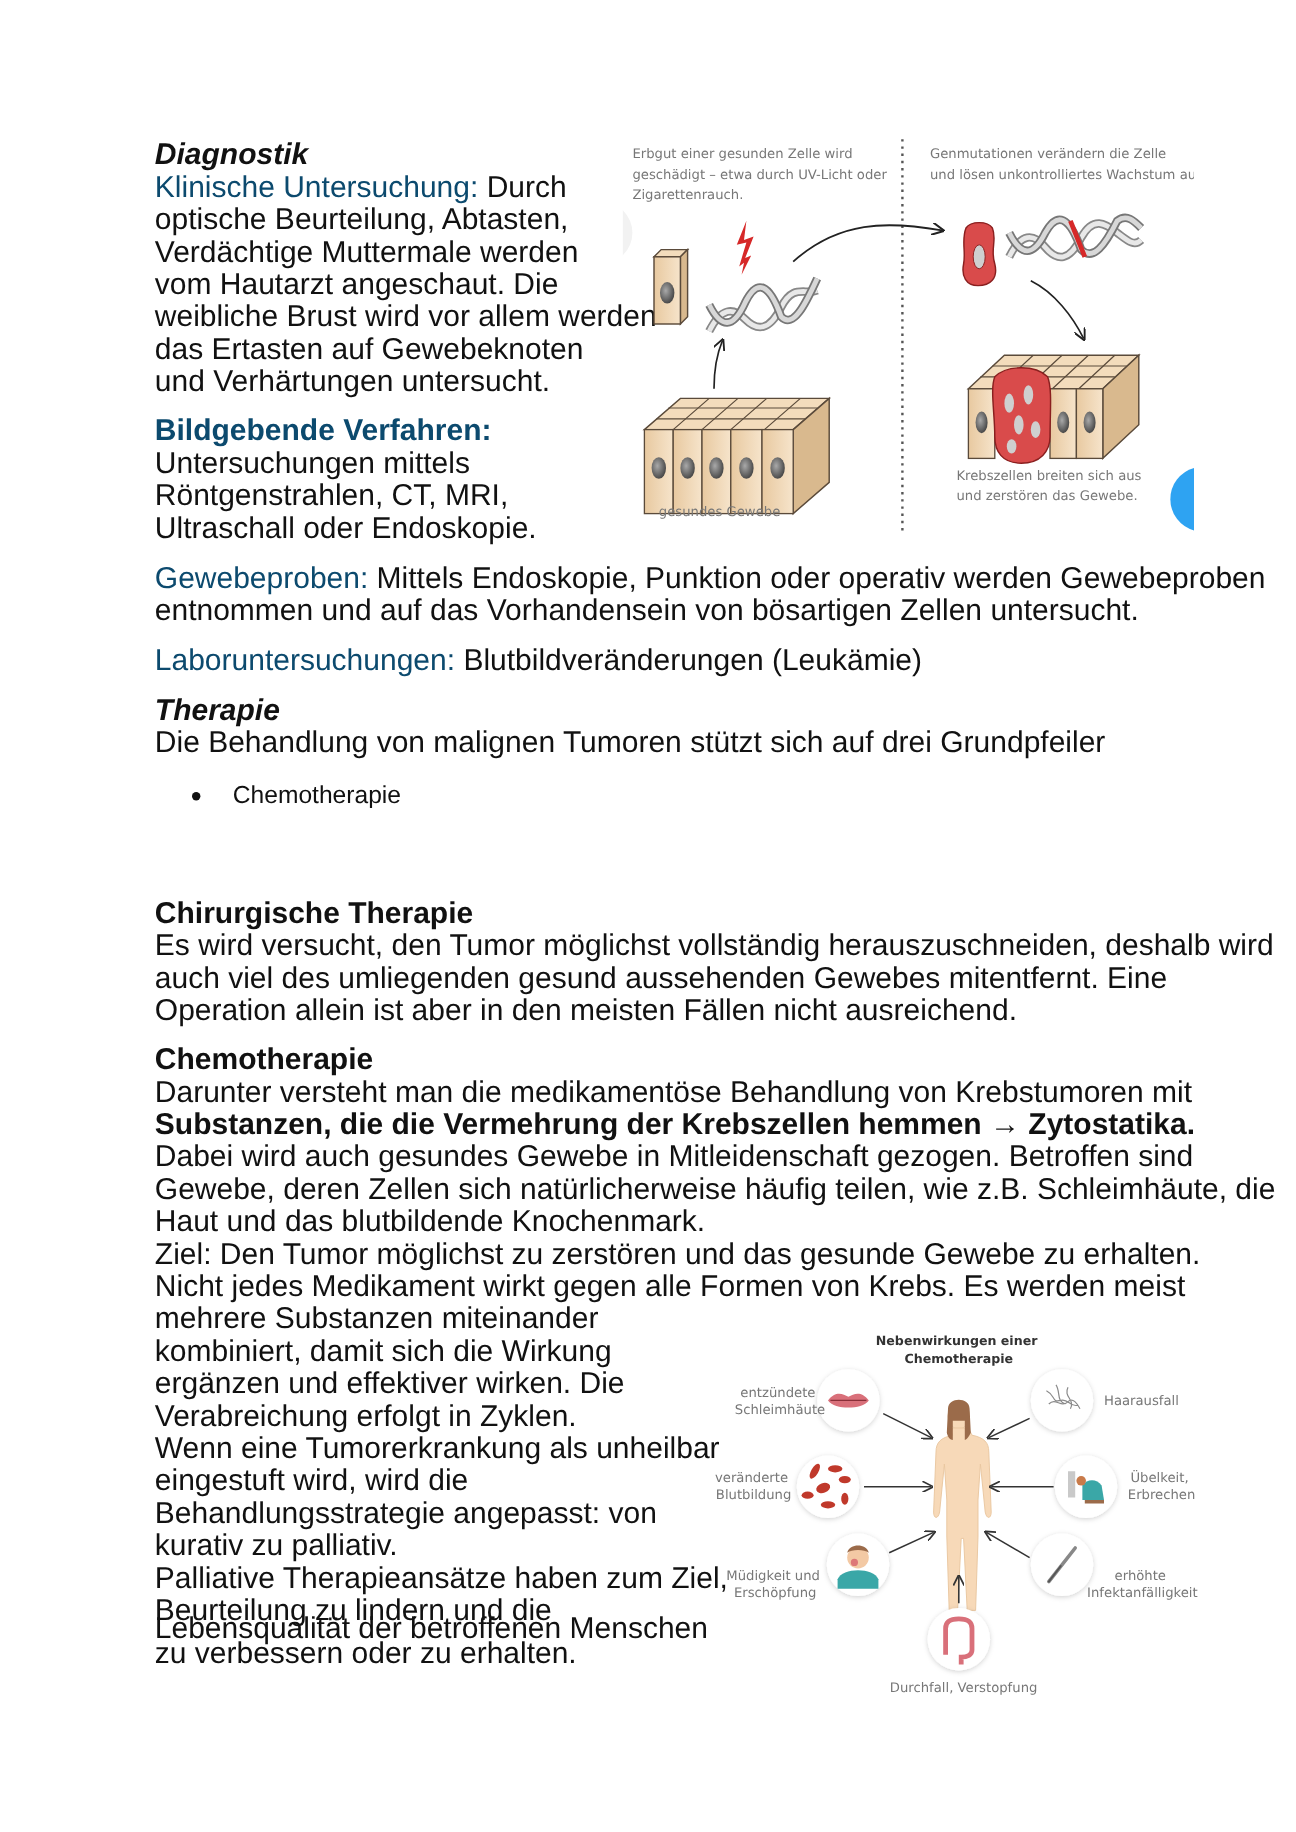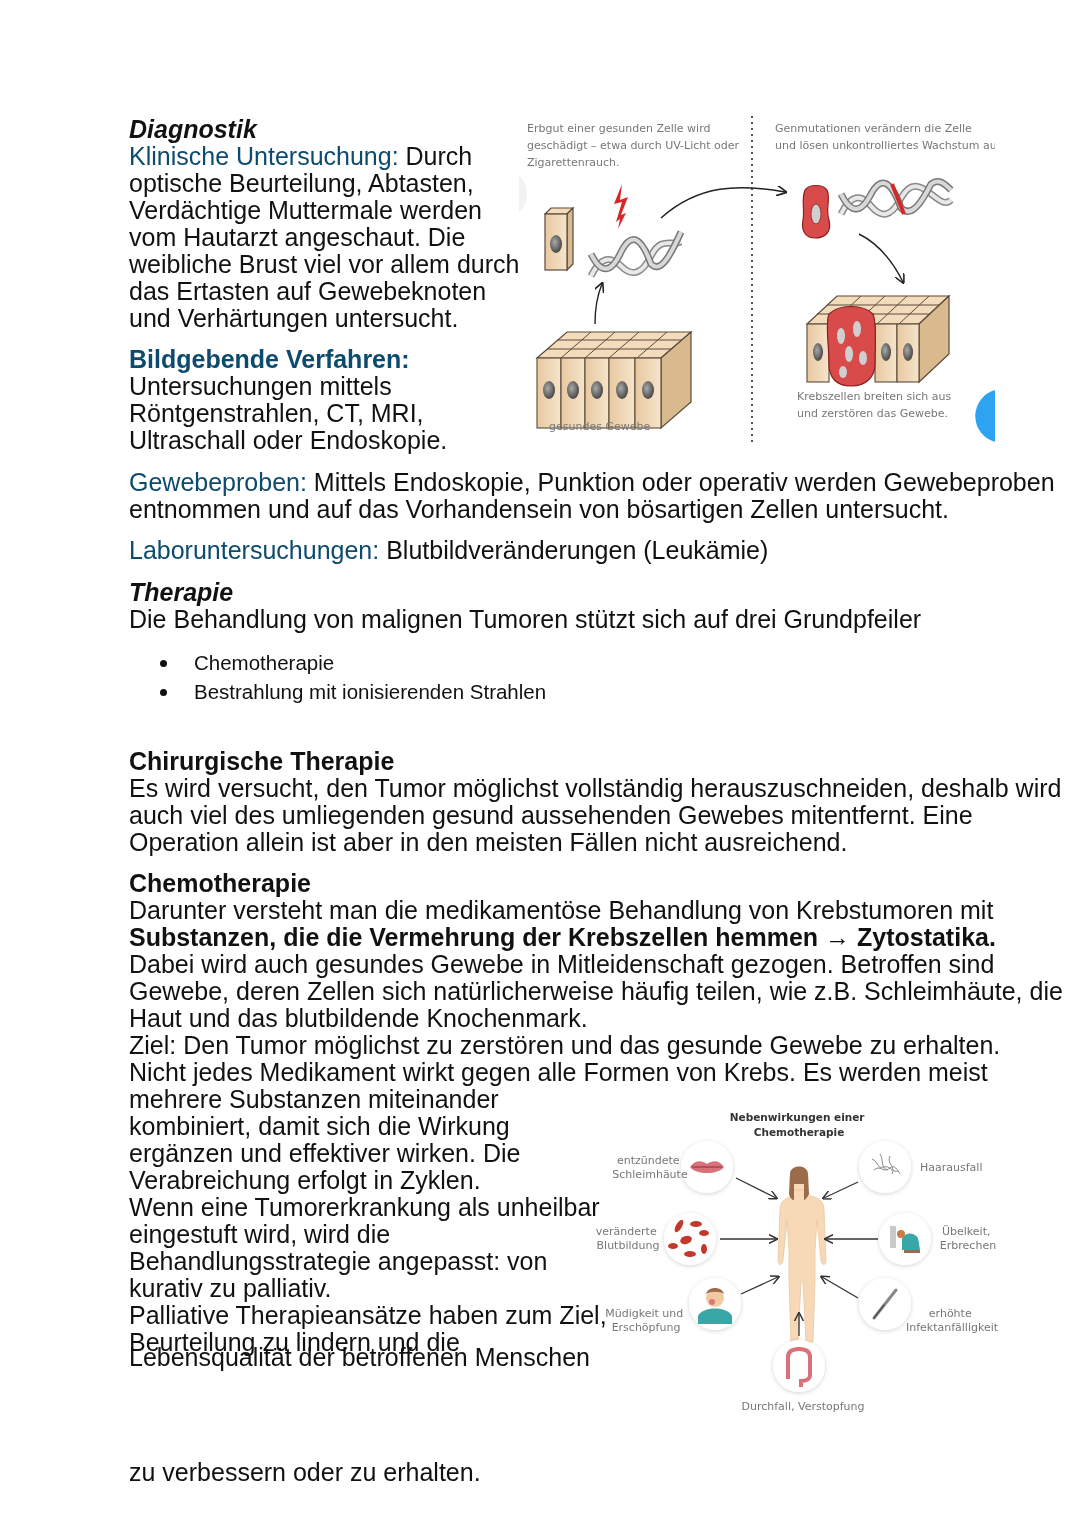--- a/index.html
+++ b/index.html
@@ -21,21 +21,21 @@
 <body>
 
 <div class="t h-it" style="top:116px;">Diagnostik</div>
 
 <div class="t" style="top:143px;">
   <span class="blue">Klinische Untersuchung:</span><span> Durch</span>
 </div>
 <div class="t" style="top:170px;">optische Beurteilung, Abtasten,</div>
 <div class="t" style="top:197px;">Verdächtige Muttermale werden</div>
 <div class="t" style="top:224px;">vom Hautarzt angeschaut. Die</div>
-<div class="t" style="top:251px;">weibliche Brust viel vor allem durch</div>
+<div class="t" style="top:251px;">weibliche Brust wird vor allem werden</div>
 <div class="t" style="top:278px;">das Ertasten auf Gewebeknoten</div>
 <div class="t" style="top:305px;">und Verhärtungen untersucht.</div>
 
 <div class="t blue" style="top:346px;font-weight:bold;">Bildgebende Verfahren:</div>
 <div class="t" style="top:373px;">Untersuchungen mittels</div>
 <div class="t" style="top:400px;">Röntgenstrahlen, CT, MRI,</div>
 <div class="t" style="top:427px;">Ultraschall oder Endoskopie.</div>
 
 <div class="t" style="top:469px;">
   <span class="blue">Gewebeproben:</span><span> Mittels Endoskopie, Punktion oder operativ werden Gewebeproben</span>
@@ -160,21 +160,20 @@
 
     <path d="M476,276 a27,27 0 0,0 0,52 z" fill="#2ea3f2"></path>
   </svg>
 </div>
 
 <div class="t h-it" style="top:579px;">Therapie</div>
 <div class="t" style="top:606px;">Die Behandlung von malignen Tumoren stützt sich auf drei Grundpfeiler</div>
 
 <ul class="bullets">
   <li><span class="dot"></span><span>Chemotherapie</span></li>
-  <li><span class="dot"></span><span>Bestrahlung mit ionisierenden Strahlen</span></li>
 </ul>
 
 <div class="t h-b" style="top:748px;">Chirurgische Therapie</div>
 <div class="t" style="top:775px;">Es wird versucht, den Tumor möglichst vollständig herauszuschneiden, deshalb wird</div>
 <div class="t" style="top:802px;">auch viel des umliegenden gesund aussehenden Gewebes mitentfernt. Eine</div>
 <div class="t" style="top:829px;">Operation allein ist aber in den meisten Fällen nicht ausreichend.</div>
 
 <div class="t h-b" style="top:870px;">Chemotherapie</div>
 <div class="t" style="top:897px;">Darunter versteht man die medikamentöse Behandlung von Krebstumoren mit</div>
 <div class="t" style="top:924px;font-weight:bold;">Substanzen, die die Vermehrung der Krebszellen hemmen → Zytostatika.</div>
@@ -187,21 +186,21 @@
 <div class="t" style="top:1113px;">kombiniert, damit sich die Wirkung</div>
 <div class="t" style="top:1140px;">ergänzen und effektiver wirken. Die</div>
 <div class="t" style="top:1167px;">Verabreichung erfolgt in Zyklen.</div>
 <div class="t" style="top:1194px;">Wenn eine Tumorerkrankung als unheilbar</div>
 <div class="t" style="top:1221px;">eingestuft wird, wird die</div>
 <div class="t" style="top:1248px;">Behandlungsstrategie angepasst: von</div>
 <div class="t" style="top:1275px;">kurativ zu palliativ.</div>
 <div class="t" style="top:1302px;">Palliative Therapieansätze haben zum Ziel,</div>
 <div class="t" style="top:1329px;">Beurteilung zu lindern und die</div>
 <div class="t" style="top:1344px;">Lebensqualität der betroffenen Menschen</div>
-<div class="t" style="top:1459px;text-align:right;">zu verbessern oder zu erhalten.</div>
+<div class="t" style="top:1365px;text-align:right;">zu verbessern oder zu erhalten.</div>
 
 <div class="fig" style="left:565px; top:1104px;">
   <svg width="420" height="316" viewBox="0 0 420 316">
     <defs>
       <marker id="arr2" viewBox="0 0 10 10" refX="8" refY="5" markerWidth="7" markerHeight="7" orient="auto">
         <path d="M0,0 L10,5 L0,10" fill="none" stroke="#333" stroke-width="1.6"></path>
       </marker>
       <filter id="sh" x="-20%" y="-20%" width="140%" height="140%">
         <feDropShadow dx="0" dy="1" stdDeviation="2" flood-color="#000" flood-opacity="0.18"></feDropShadow>
       </filter>

